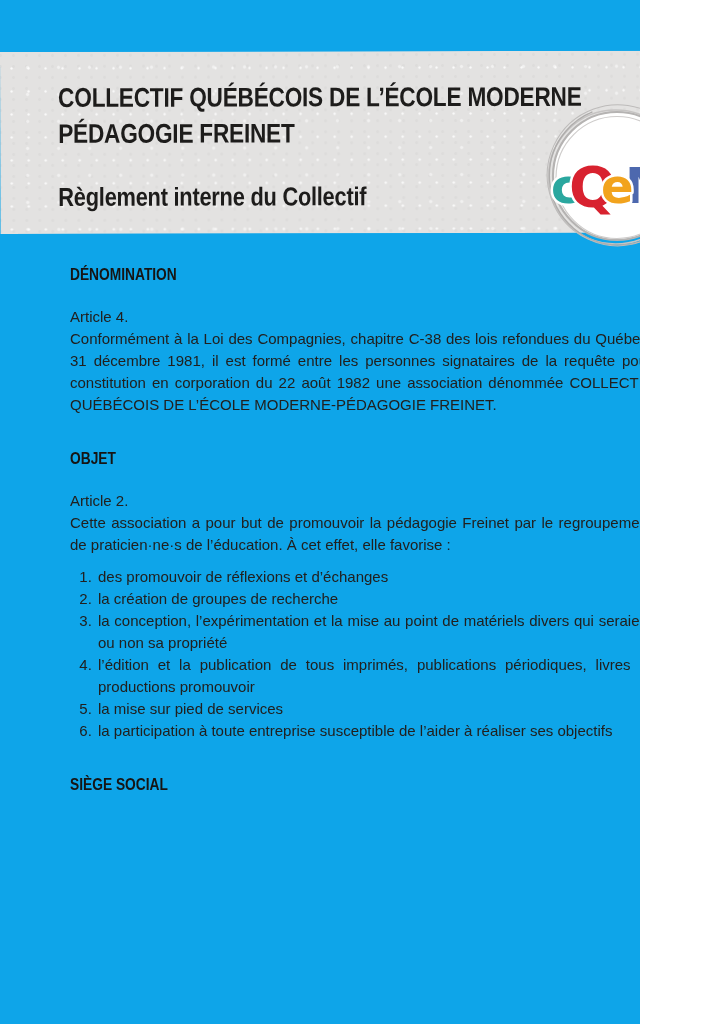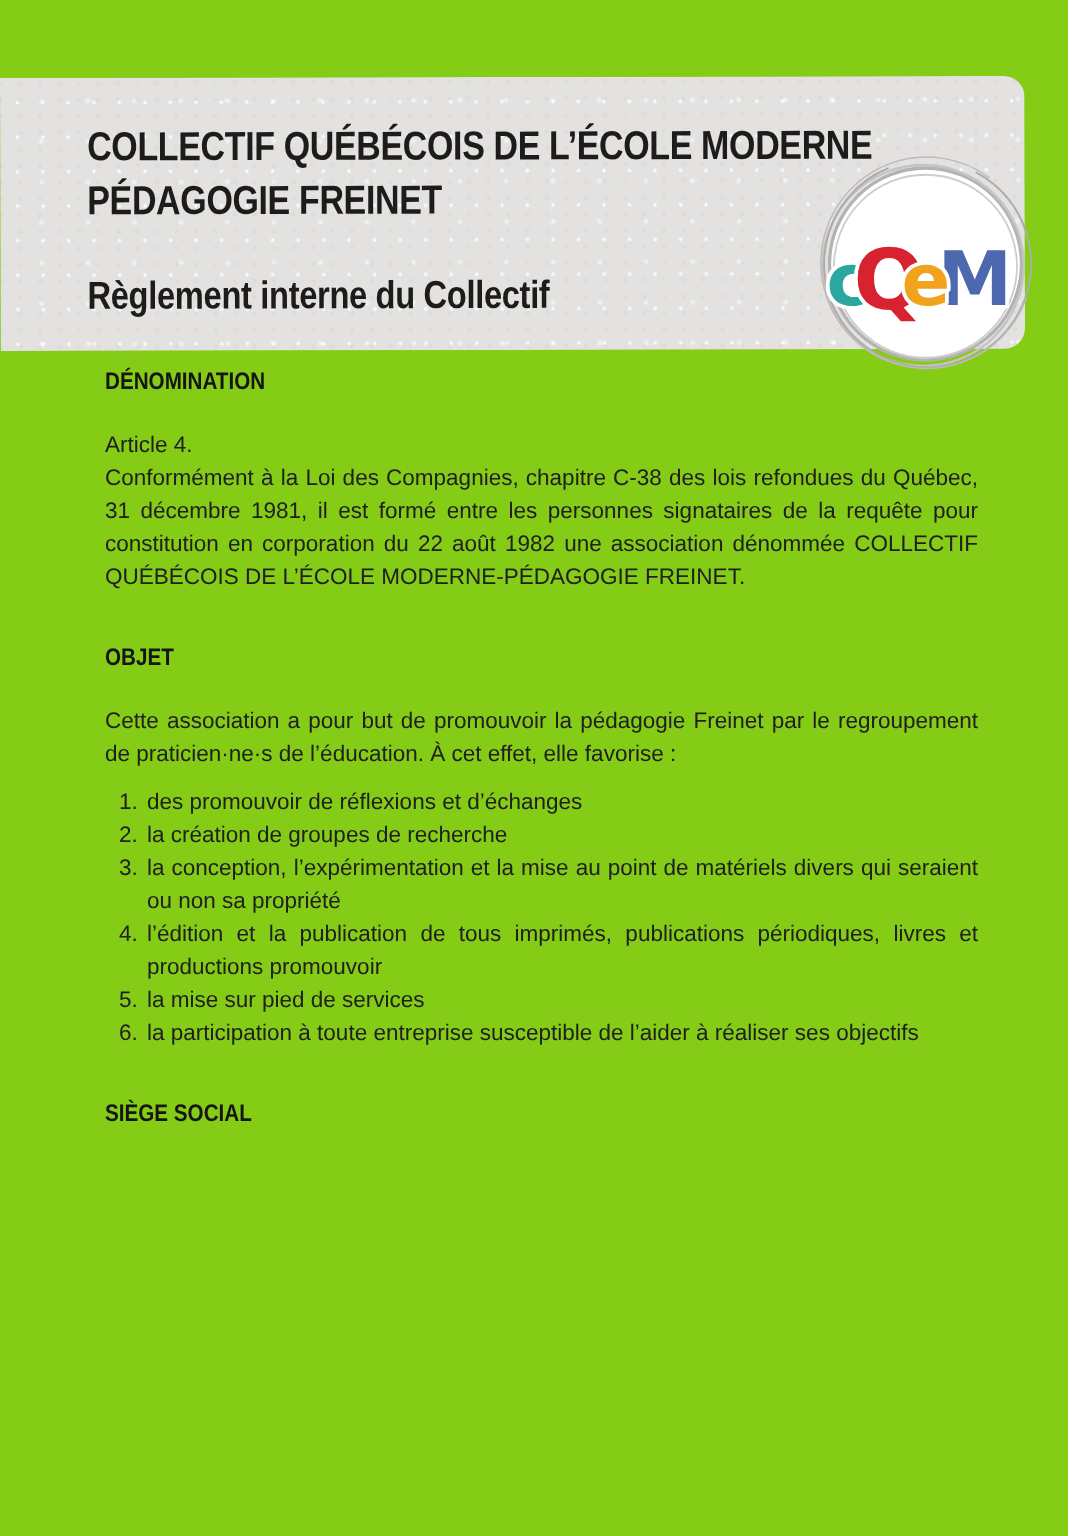--- a/index.html
+++ b/index.html
@@ -1,20 +1,20 @@
 <!DOCTYPE html>
 <html lang="fr"><head>
 <meta charset="utf-8">
 <title>Règlement interne du Collectif</title>
 <style>
   html,body{margin:0;padding:0;background:#ffffff;}
   .page{
     position:relative;
-    width:712px;height:1024px;
-    background:#84cc16;
+    width:640px;height:1024px;
+    background:#0ea5e9;
     overflow:hidden;
     font-family:"Liberation Sans", sans-serif;
     color:#21201f;
   }
   
   .band{
     position:absolute;
     left:0;top:52px;
     width:683px;height:182px;
     box-sizing:border-box;
@@ -60,21 +60,21 @@
     font-family:"DejaVu Sans", sans-serif;
     font-weight:bold;
     paint-order:stroke;
     stroke:#ffffff;
     stroke-width:5px;
     stroke-linejoin:round;
   }
   
   .doc{
     position:absolute;
-    left:70px;top:244px;
+    left:70px;top:264px;
     width:582px;
     font-size:15px;
     line-height:22px;
   }
   .sec + .sec{margin-top:32px;}
   .sec-heading{
     margin:0;
     font-size:16px;
     line-height:22px;
     font-weight:700;
@@ -129,20 +129,21 @@
       <h3 class="sec-heading">DÉNOMINATION</h3>
       <div class="article-block">
         <div class="article-label">Article 4.</div>
         <p class="body-par">Conformément à la Loi des Compagnies, chapitre C-38 des lois refondues du Québec, 31 décembre 1981, il est formé entre les personnes signataires de la requête pour constitution en corporation du 22 août 1982 une association dénommée COLLECTIF QUÉBÉCOIS DE L’ÉCOLE MODERNE-PÉDAGOGIE FREINET.</p>
       </div>
     </section>
 
     <section class="sec">
       <h3 class="sec-heading">OBJET</h3>
       <div class="article-block">
+        <div class="article-label">Article 2.</div>
         <p class="body-par">Cette association a pour but de promouvoir la pédagogie Freinet par le regroupement de praticien·ne·s de l’éducation. À cet effet, elle favorise :</p>
       </div>
       <ol class="obj-list">
         <li>des promouvoir de réflexions et d’échanges</li>
         <li>la création de groupes de recherche</li>
         <li>la conception, l’expérimentation et la mise au point de matériels divers qui seraient ou non sa propriété</li>
         <li>l’édition et la publication de tous imprimés, publications périodiques, livres et productions promouvoir</li>
         <li>la mise sur pied de services</li>
         <li>la participation à toute entreprise susceptible de l’aider à réaliser ses objectifs</li>
       </ol>

